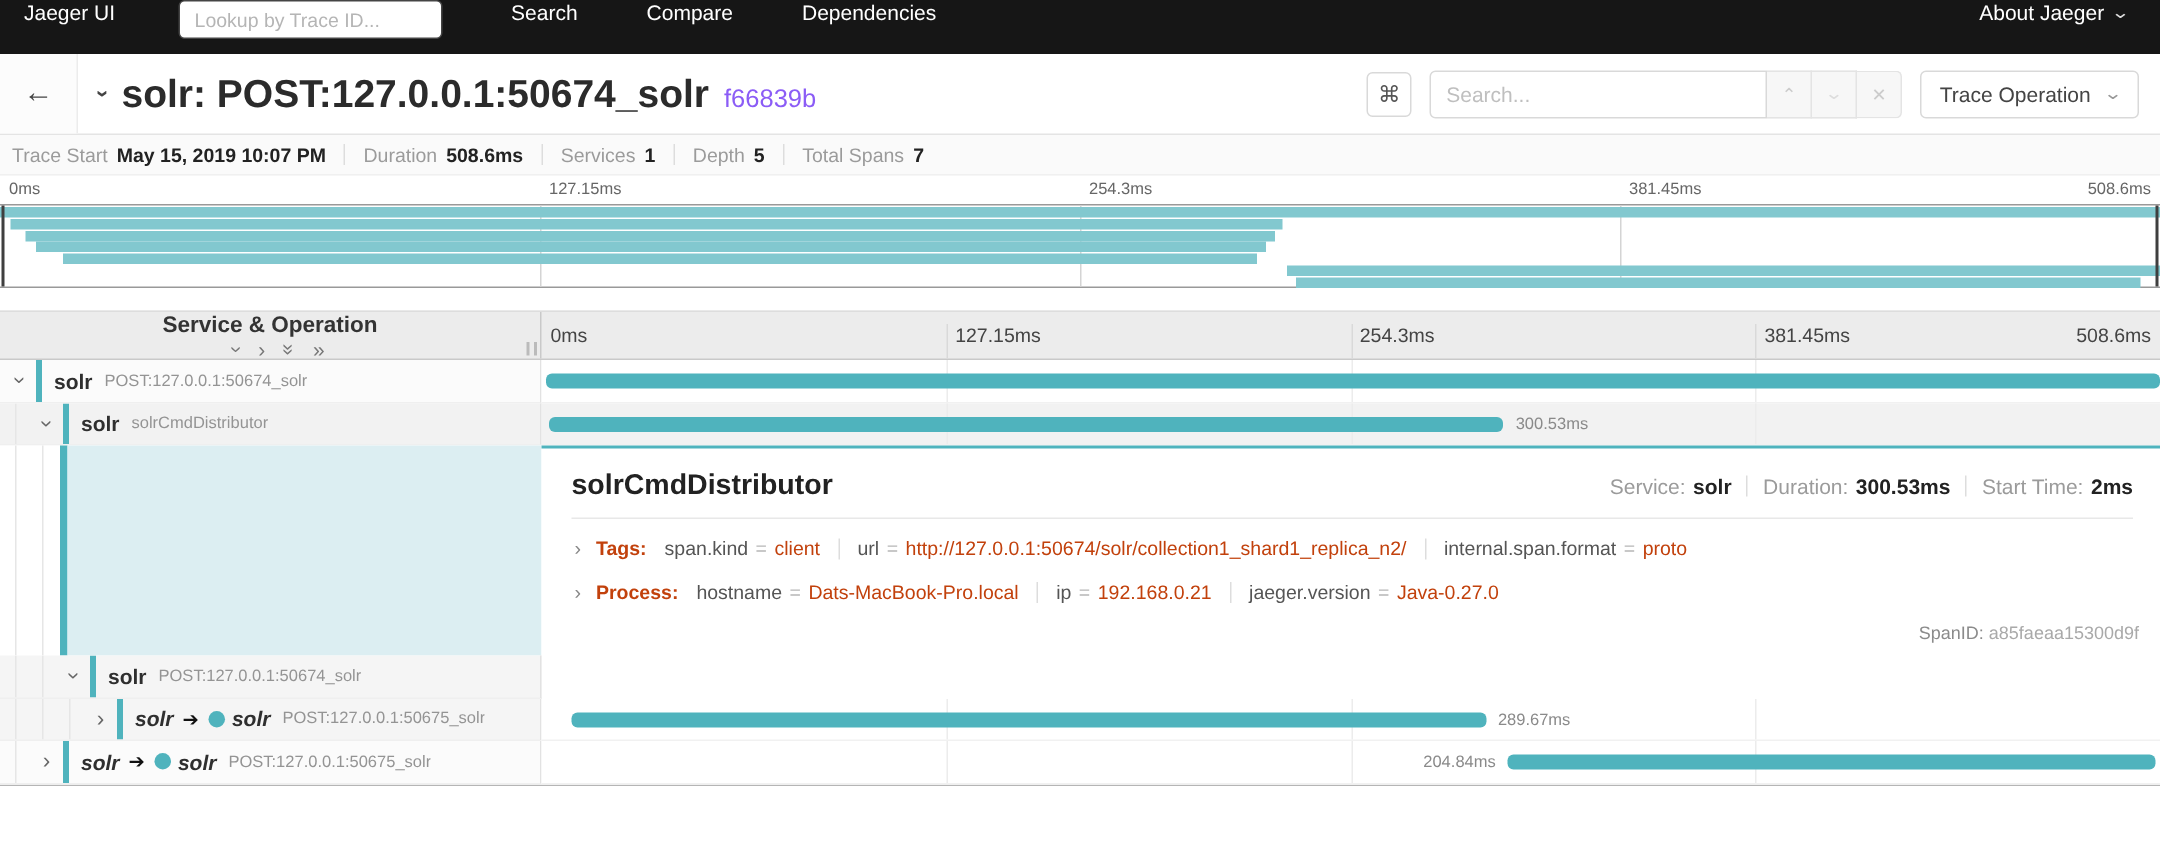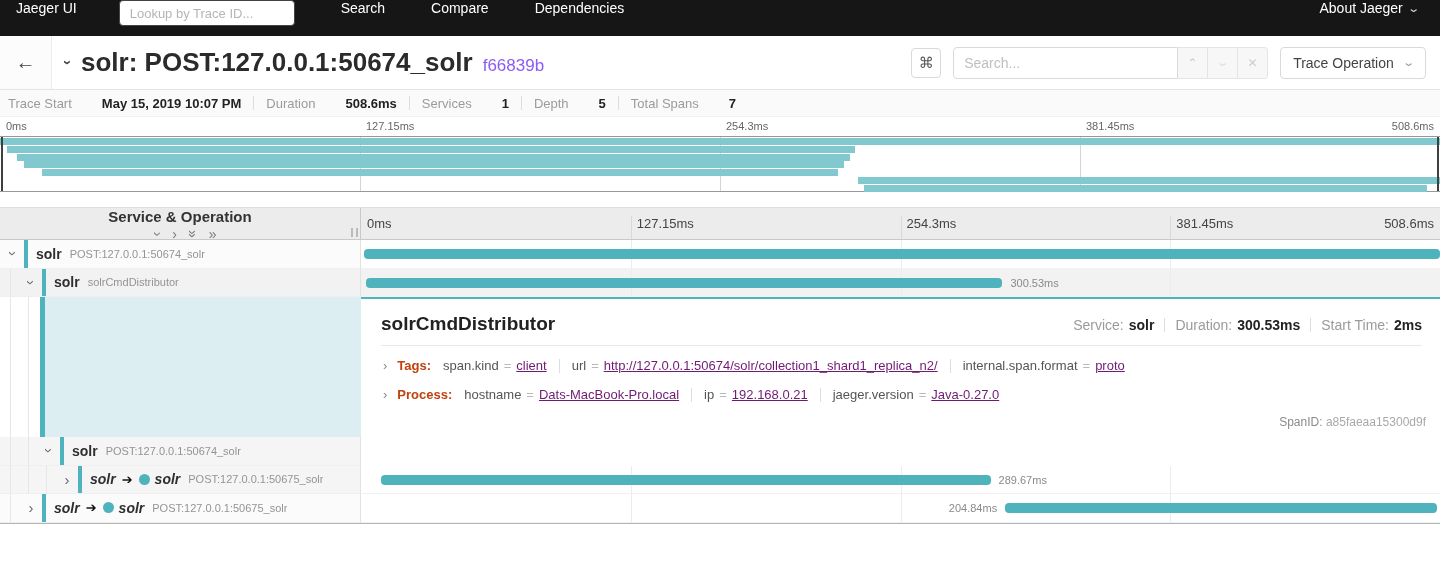--- a/index.html
+++ b/index.html
@@ -36,21 +36,21 @@
     display:flex; align-items:center; justify-content:center; font-size:12px; cursor:default; }
   .sg-btn:last-child { border-radius:0 4px 4px 0; }
   .view-select { height:32px; min-width:140px; border:1px solid #d9d9d9; border-radius:4px; background:#fff;
     display:flex; align-items:center; justify-content:space-between; padding:0 12px; gap:10px;
     font-size:14px; color:#444; cursor:pointer; }
   .view-select .caret { color:#999; }
 
   
   .summary { height:27px; background:#fafafa; border-bottom:1px solid #f0f0f0; display:flex; align-items:center;
     font-size:13px; padding-left:8px; }
-  .sum-item { display:flex; align-items:center;gap:24px; }
+  .sum-item { display:flex; align-items:center; }
   .sum-label { color:#9b9b9b; margin-right:6px; white-space:nowrap; }
   .sum-value { color:#222; font-weight:bold; white-space:nowrap; }
   .sum-div { width:1px; height:14px; background:#ddd; margin:0 12px; }
 
   
   .mm-ticks { position:relative; height:19px; font-size:11px; color:#666; }
   .mm-ticks span { position:absolute; top:3px; }
   .mm-canvas { position:relative; height:56px; border-top:1px solid #999; border-bottom:1px solid #999;
     background:#fff; cursor:crosshair; }
   .mm-grid { position:absolute; top:0; bottom:0; width:1px; background:#d4d4d4; }
@@ -102,21 +102,21 @@
   .dp-meta .m-label { color:#9b9b9b; margin-right:5px; white-space:nowrap; }
   .dp-meta .m-value { color:#222; font-weight:bold; white-space:nowrap; }
   .dp-meta .sum-div { margin:0 10px; }
   .dp-rule { height:1px; background:#e8e8e8; margin:10px 0 12px 0; }
   .kv-row { display:flex; align-items:center; font-size:13px; margin:0 0 14px 2px; cursor:pointer; }
   .kv-toggle { font-size:13px; color:#888; margin-right:10px; display:inline-block; }
   .kv-label { font-weight:bold; color:#c2410c; margin-right:12px; }
   .kv-pair { display:flex; align-items:center; }
   .kv-k { color:#555; }
   .kv-eq { color:#b9b9b9; margin:0 5px; }
-  .kv-v { color:#701a75;text-decoration:underline; }
+  .kv-v { color:#c2410c; }
   .kv-div { width:1px; height:14px; background:#ddd; margin:0 12px; }
   .dp-spanid { position:absolute; right:14px; bottom:8px; font-size:12px; color:#a9a9a9; }
   .dp-spanid b { color:#8b8b8b; font-weight:normal; }
 
   .rows-end { border-bottom:1px solid #b5b5b5; }
 </style>
 </head>
 <body>
 
 <div class="nav">

